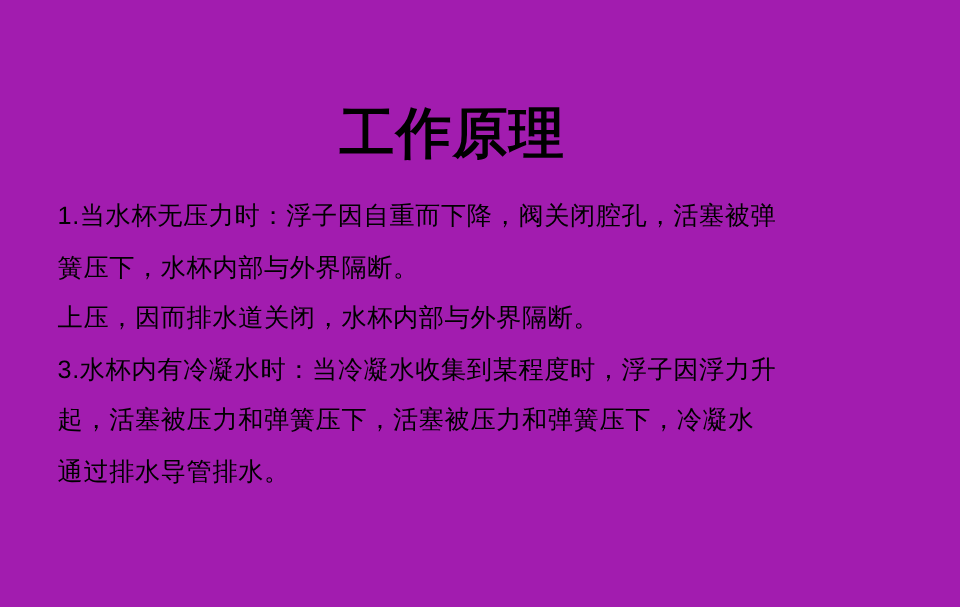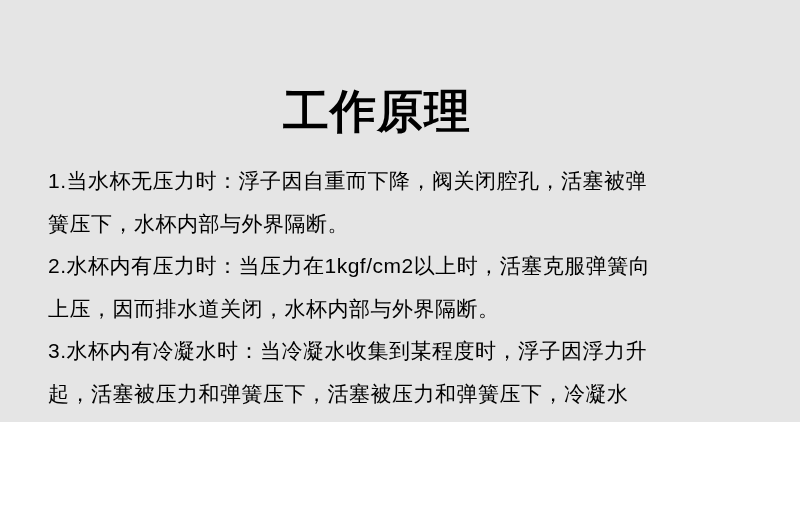--- a/index.html
+++ b/index.html
@@ -1,21 +1,21 @@
 <!DOCTYPE html>
 <html><head>
 <meta charset="utf-8">
 <style>
   * { margin: 0; padding: 0; box-sizing: border-box; }
   html, body { background: #ffffff; }
   .page {
     position: relative;
     width: 800px;
-    height: 422px;
-    background: #e5e5e5;
+    height: 506px;
+    background: #a21caf;
     overflow: hidden;
     font-family: "Liberation Sans", sans-serif;
     color: #000000;
   }
   .title {
     margin-top: 85px;
     padding-right: 46px; 
     text-align: center;
     font-size: 46px;
     line-height: 53px;
@@ -45,23 +45,23 @@
   <h1 class="title">工作原理</h1>
 
   <div class="body-text">
 
     <div>
       <div class="text-line">1.当水杯无压力时：浮子因自重而下降，阀关闭腔孔，活塞被弹</div>
       <div class="text-line">簧压下，水杯内部与外界隔断。</div>
     </div>
 
     <div>
-      <div class="text-line">2.水杯内有压力时：当压力在1kgf/cm2以上时，活塞克服弹簧向</div>
       <div class="text-line">上压，因而排水道关闭，水杯内部与外界隔断。</div>
     </div>
 
     <div>
       <div class="text-line">3.水杯内有冷凝水时：当冷凝水收集到某程度时，浮子因浮力升</div>
       <div class="text-line">起，活塞被压力和弹簧压下，活塞被压力和弹簧压下，冷凝水</div>
+      <div class="text-line">通过排水导管排水。</div>
     </div>
 
   </div>
 </div>
 
 </body></html>

